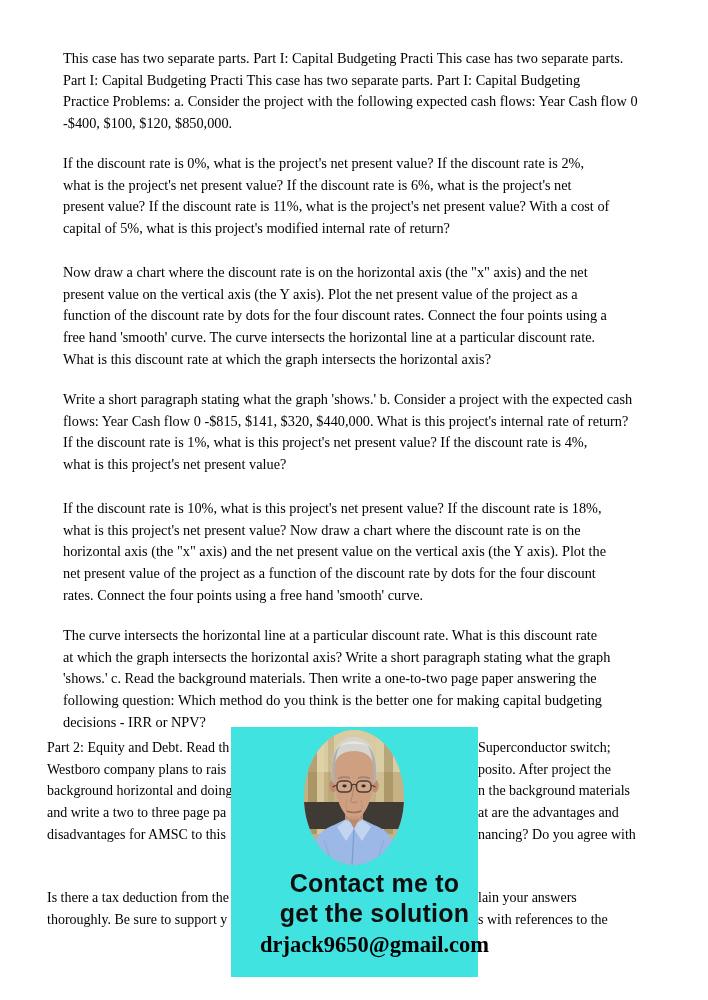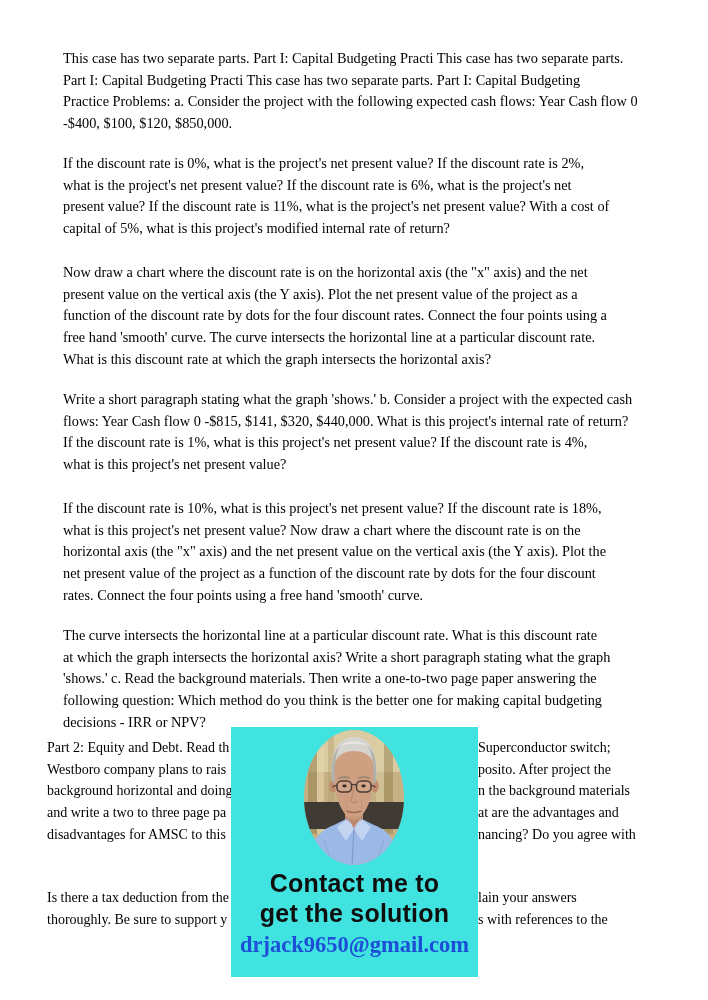--- a/index.html
+++ b/index.html
@@ -15,28 +15,28 @@
   .covered-para { position:absolute; left:47px; width:645px; font-size:14px; line-height:21.7px; color:#000; }
   .cline { position:relative; height:21.7px; white-space:pre; }
   .frag-left { position:absolute; left:0; top:0; white-space:pre; }
   .frag-right { position:absolute; left:431px; top:0; white-space:pre;text-align:center; }
 
   .contact-card {
     position:absolute; left:231px; top:727px; width:247px; height:250px;
     background:#40E3E0; z-index:5;
   }
   .portrait { position:absolute; left:73px; top:3px; width:100px; height:135px; }
-  .card-text { position:absolute; top:141px; left:0; width:100%; text-align:center; }
+  .card-text { position:absolute; top:141px; left:0; width:100%; text-align:center;padding-left:20px; }
   .headline {
     font-family:"Liberation Sans","DejaVu Sans",sans-serif;
     font-weight:700; font-size:25px; line-height:30px; color:#0f0f0f; letter-spacing:0.2px;
   }
   .email {
     font-family:"Liberation Serif","DejaVu Serif",serif;
-    font-weight:700; font-size:22.5px; line-height:33px; color:#1d4ed8;
+    font-weight:700; font-size:22.5px; line-height:33px; color:#000000;
   }
 </style>
 </head>
 <body>
 
 <div class="page">
 
   <p class="para" style="top:32px">This case has two separate parts. Part I: Capital Budgeting Practi This case has two separate parts.
 Part I: Capital Budgeting Practi This case has two separate parts. Part I: Capital Budgeting
 Practice Problems: a. Consider the project with the following expected cash flows: Year Cash flow 0

